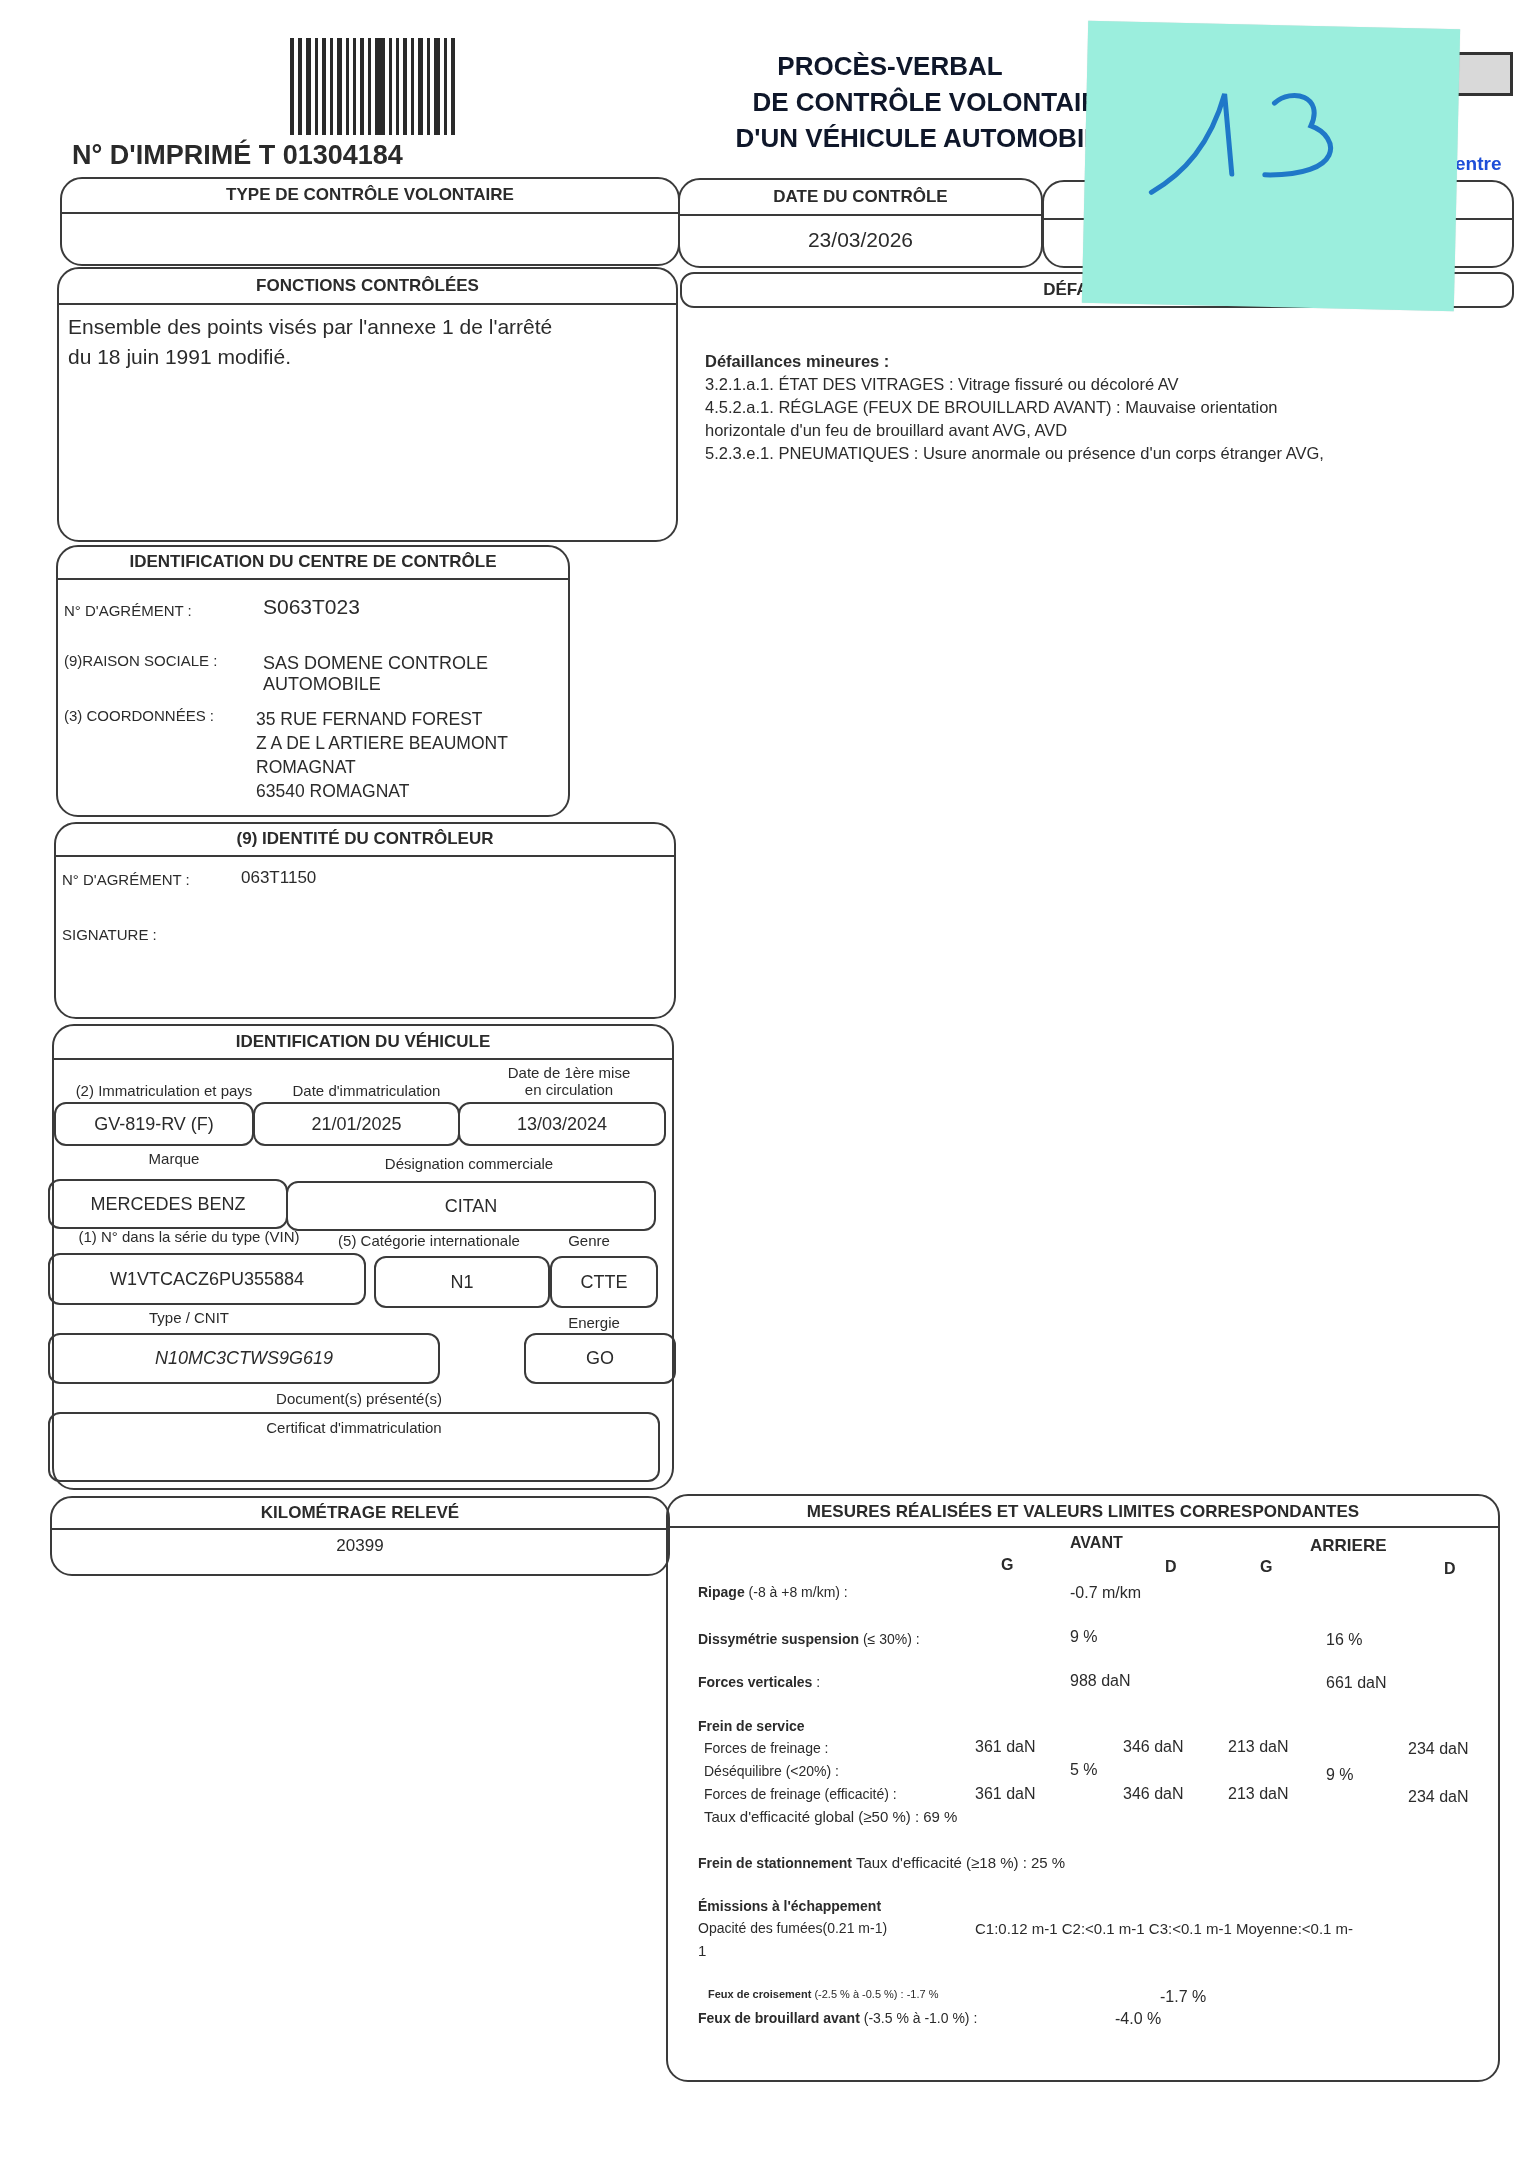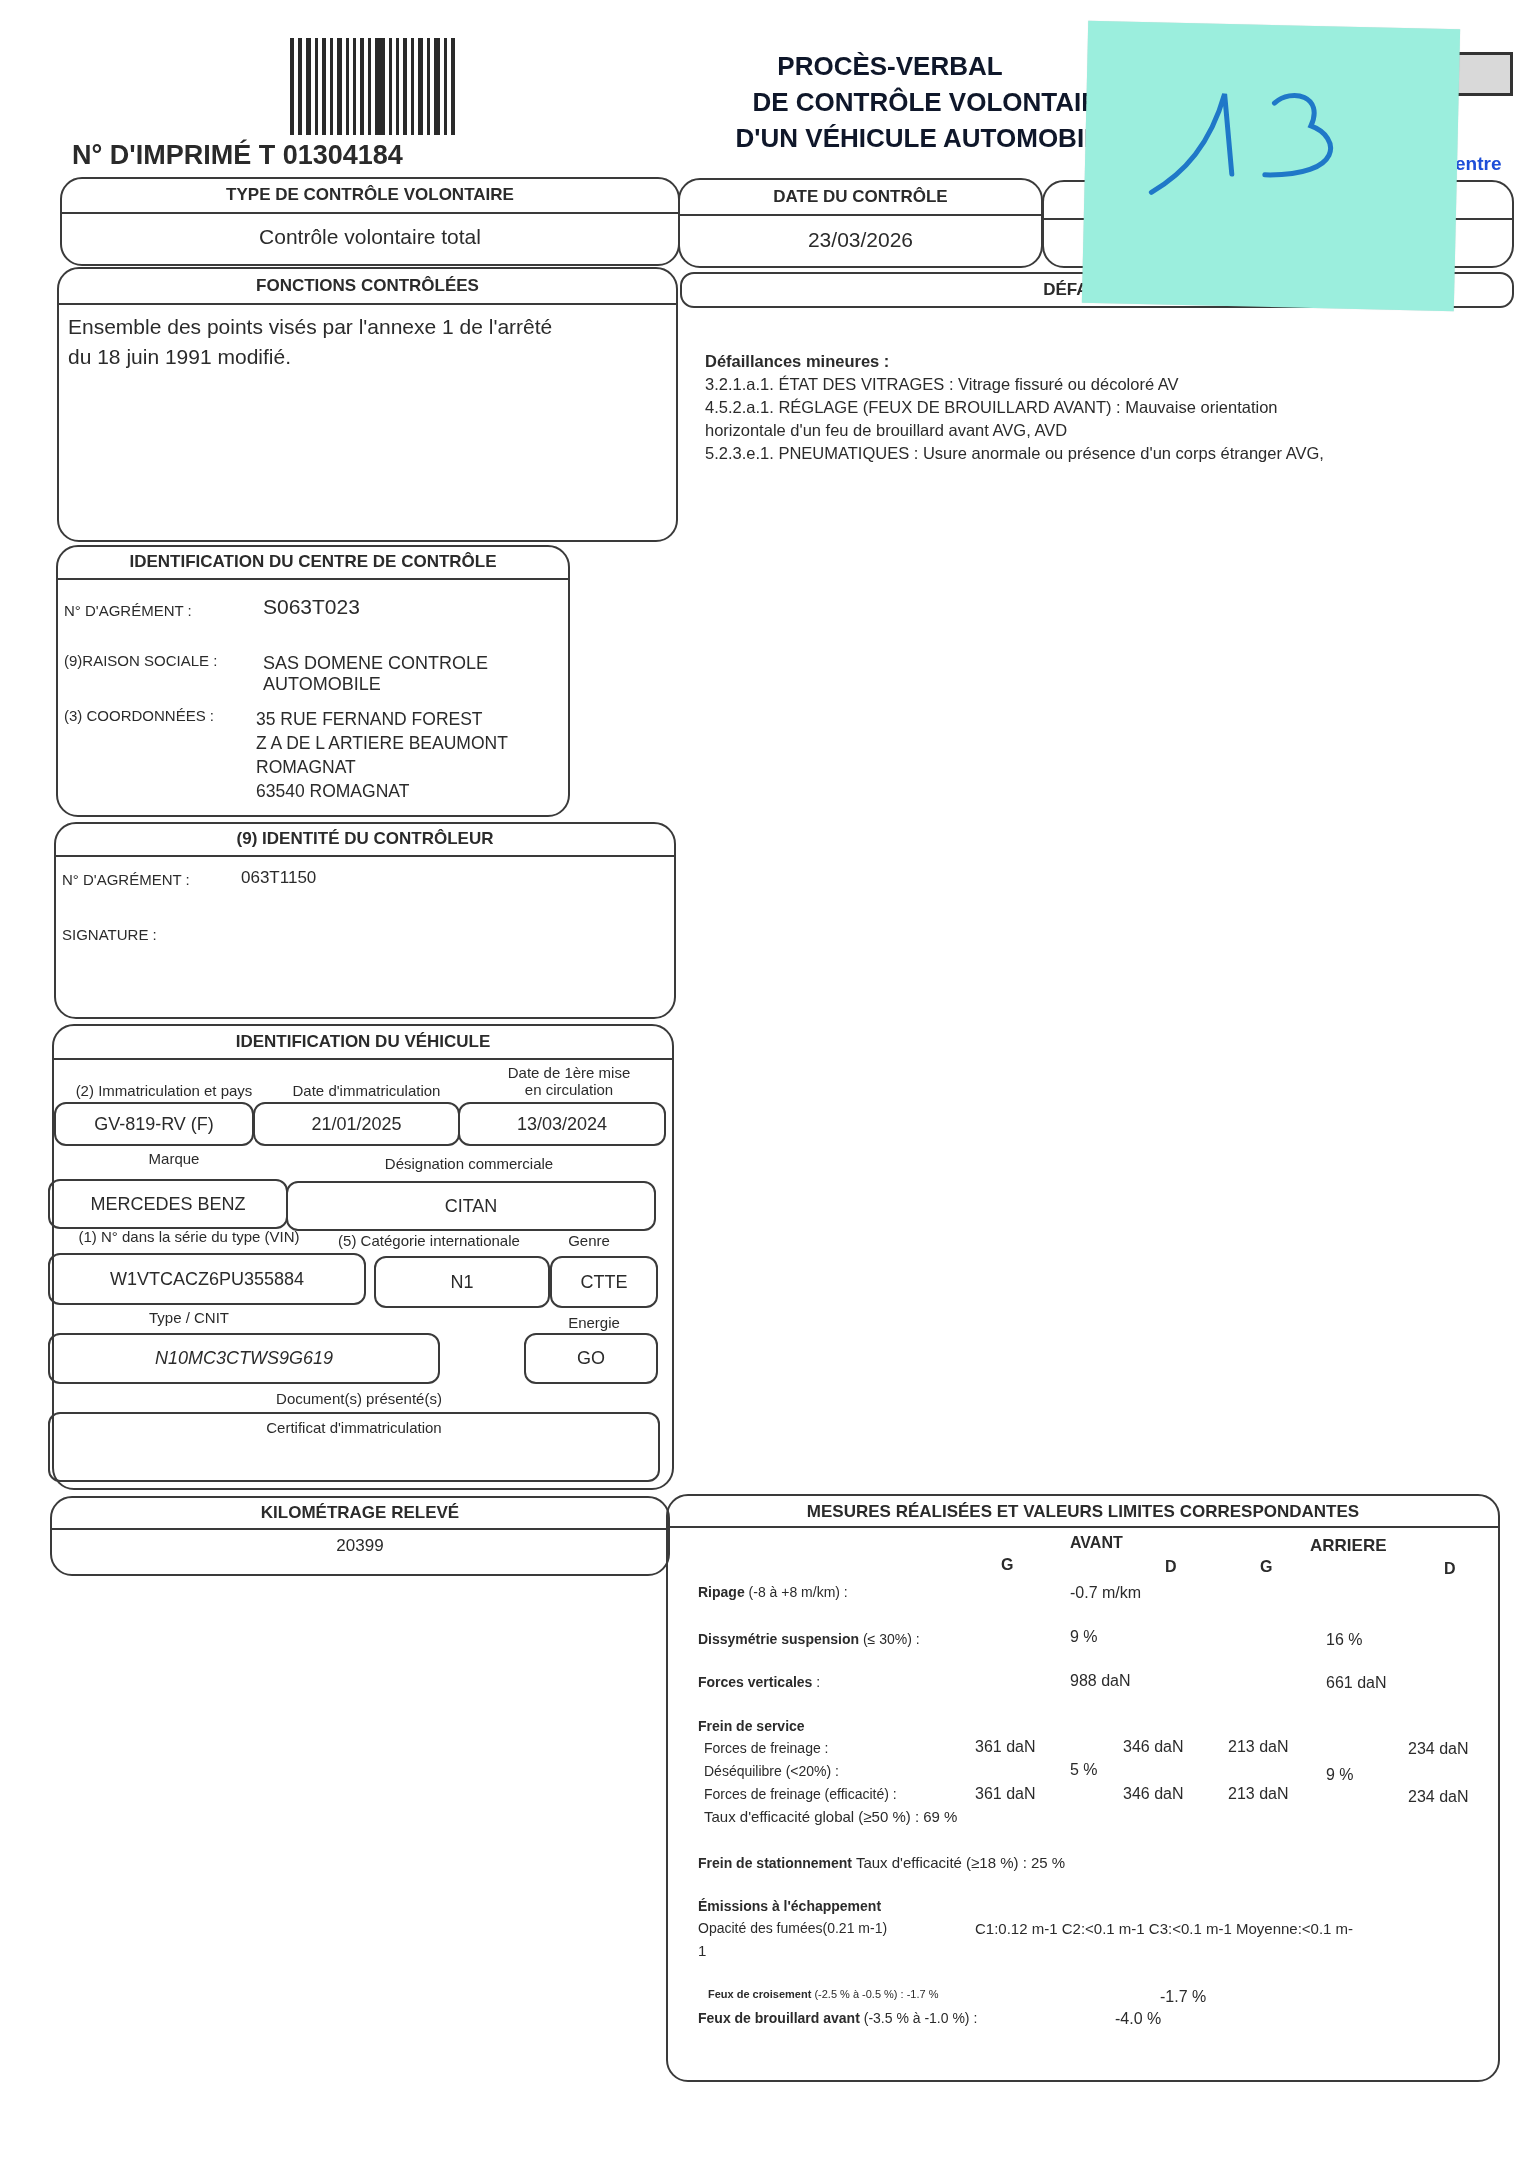--- a/index.html
+++ b/index.html
@@ -62,21 +62,20 @@
   <div>PROCÈS-VERBAL</div>
   <div style="text-align:right;">DE CONTRÔLE VOLONTAIR</div>
   <div style="text-align:right;">D'UN VÉHICULE AUTOMOBIL</div>
 </div>
 
 <div class="abs" style="left:1455px;top:52px;width:58px;height:44px;background:#d9d9d9;border:3px solid #333;border-left:none;box-sizing:border-box;"></div>
 <div class="abs b" style="left:1455px;top:153px;font-size:19px;color:#1d4ed8;">entre</div>
 
 <div class="box" style="left:60px;top:177px;width:620px;height:89px;">
   <div class="hdr" style="height:35px;line-height:32px;">TYPE DE CONTRÔLE VOLONTAIRE</div>
-  <div class="abs" style="left:0;right:0;top:46px;text-align:center;font-size:21px;">Contrôle volontaire total</div>
 </div>
 
 <div class="box" style="left:678px;top:178px;width:365px;height:90px;">
   <div class="hdr" style="height:36px;line-height:33px;">DATE DU CONTRÔLE</div>
   <div class="abs" style="left:0;right:0;top:48px;text-align:center;font-size:21px;">23/03/2026</div>
 </div>
 
 <div class="box" style="left:1042px;top:180px;width:472px;height:88px;">
   <div class="abs" style="left:0;right:0;top:36px;border-top:2px solid #3a3a3a;"></div>
 </div>
@@ -144,21 +143,21 @@
   <div class="lbl" style="left:10px;top:202px;width:250px;">(1) N° dans la série du type (VIN)</div>
   <div class="lbl" style="left:275px;top:206px;width:200px;">(5) Catégorie internationale</div>
   <div class="lbl" style="left:475px;top:206px;width:120px;">Genre</div>
   <div class="cell" style="left:-6px;top:227px;width:318px;height:52px;">W1VTCACZ6PU355884</div>
   <div class="cell" style="left:320px;top:230px;width:176px;height:52px;">N1</div>
   <div class="cell" style="left:496px;top:230px;width:108px;height:52px;">CTTE</div>
 
   <div class="lbl" style="left:0;top:283px;width:270px;">Type / CNIT</div>
   <div class="lbl" style="left:480px;top:288px;width:120px;">Energie</div>
   <div class="cell" style="left:-6px;top:307px;width:392px;height:51px;font-style:italic;">N10MC3CTWS9G619</div>
-  <div class="cell" style="left:470px;top:307px;width:134px;height:51px;">GO</div>
+  <div class="cell" style="left:470px;top:307px;width:152px;height:51px;">GO</div>
 
   <div class="lbl" style="left:0;top:364px;width:610px;">Document(s) présenté(s)</div>
   <div class="box" style="left:-6px;top:386px;width:612px;height:70px;border-radius:12px;">
     <div class="abs" style="left:0;right:0;top:5px;text-align:center;font-size:15px;">Certificat d'immatriculation</div>
   </div>
 </div>
 
 <div class="box" style="left:50px;top:1496px;width:620px;height:80px;">
   <div class="hdr" style="height:32px;line-height:29px;">KILOMÉTRAGE RELEVÉ</div>
   <div class="abs" style="left:0;right:0;top:38px;text-align:center;font-size:17px;">20399</div>

